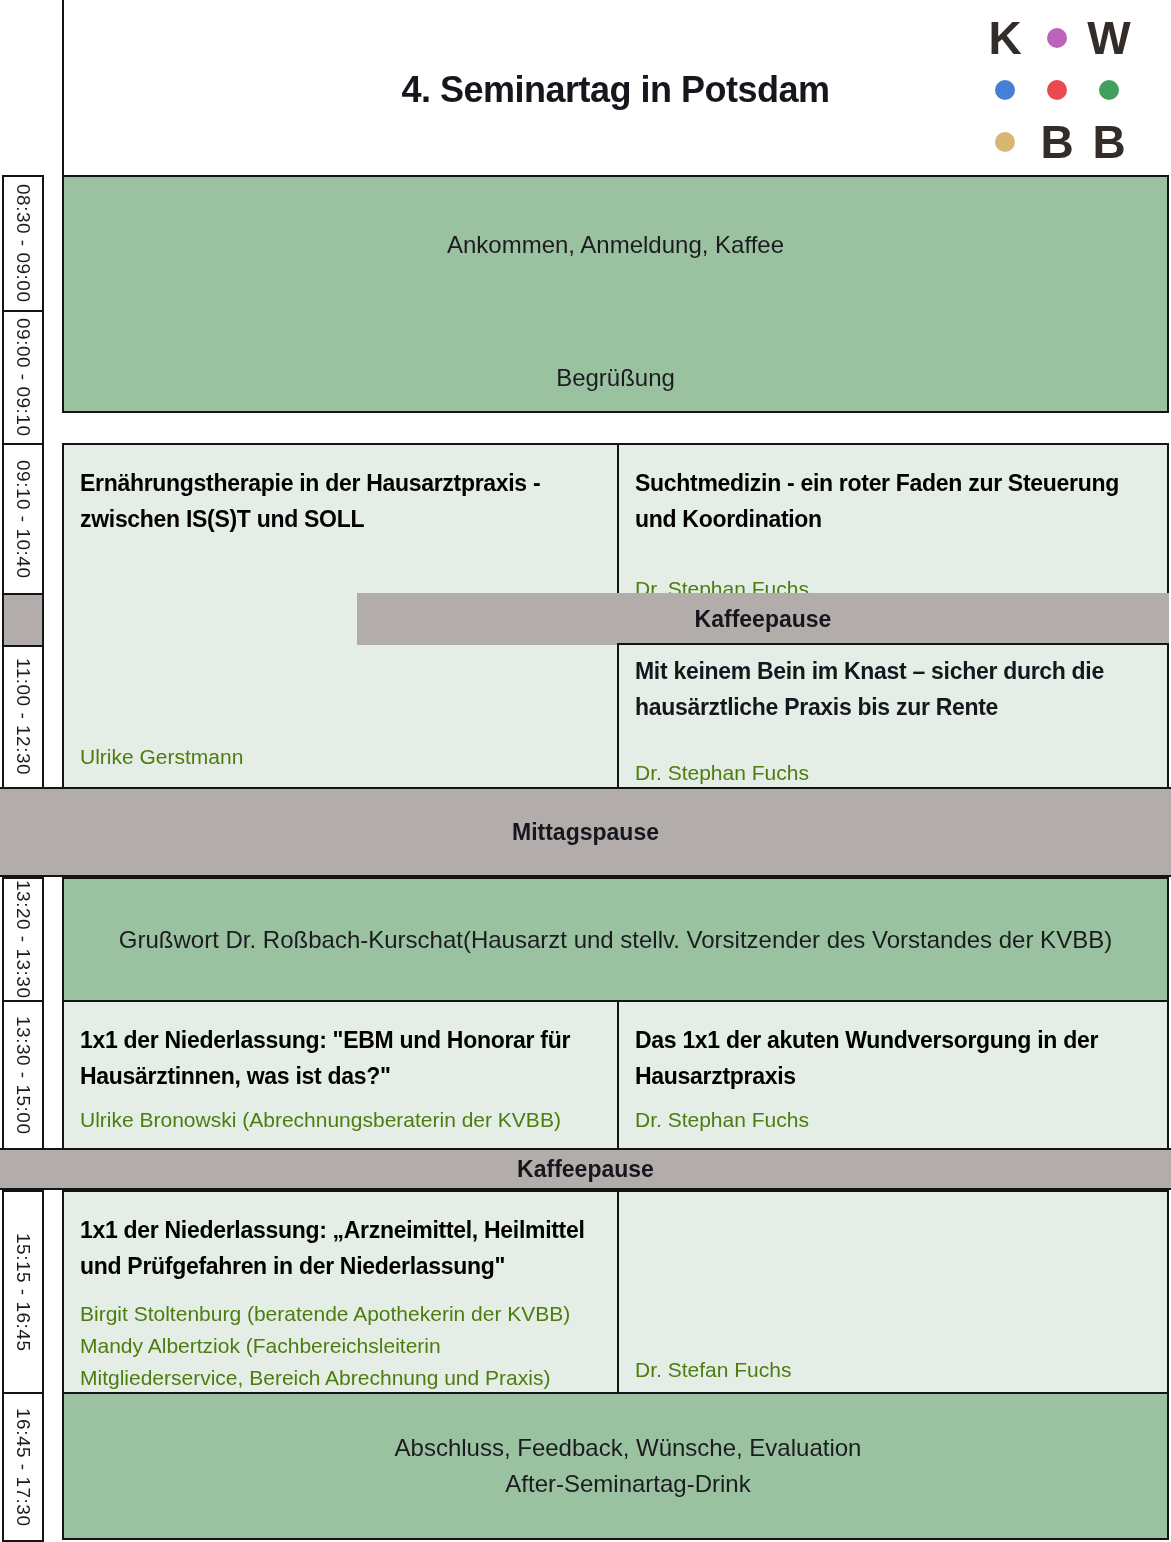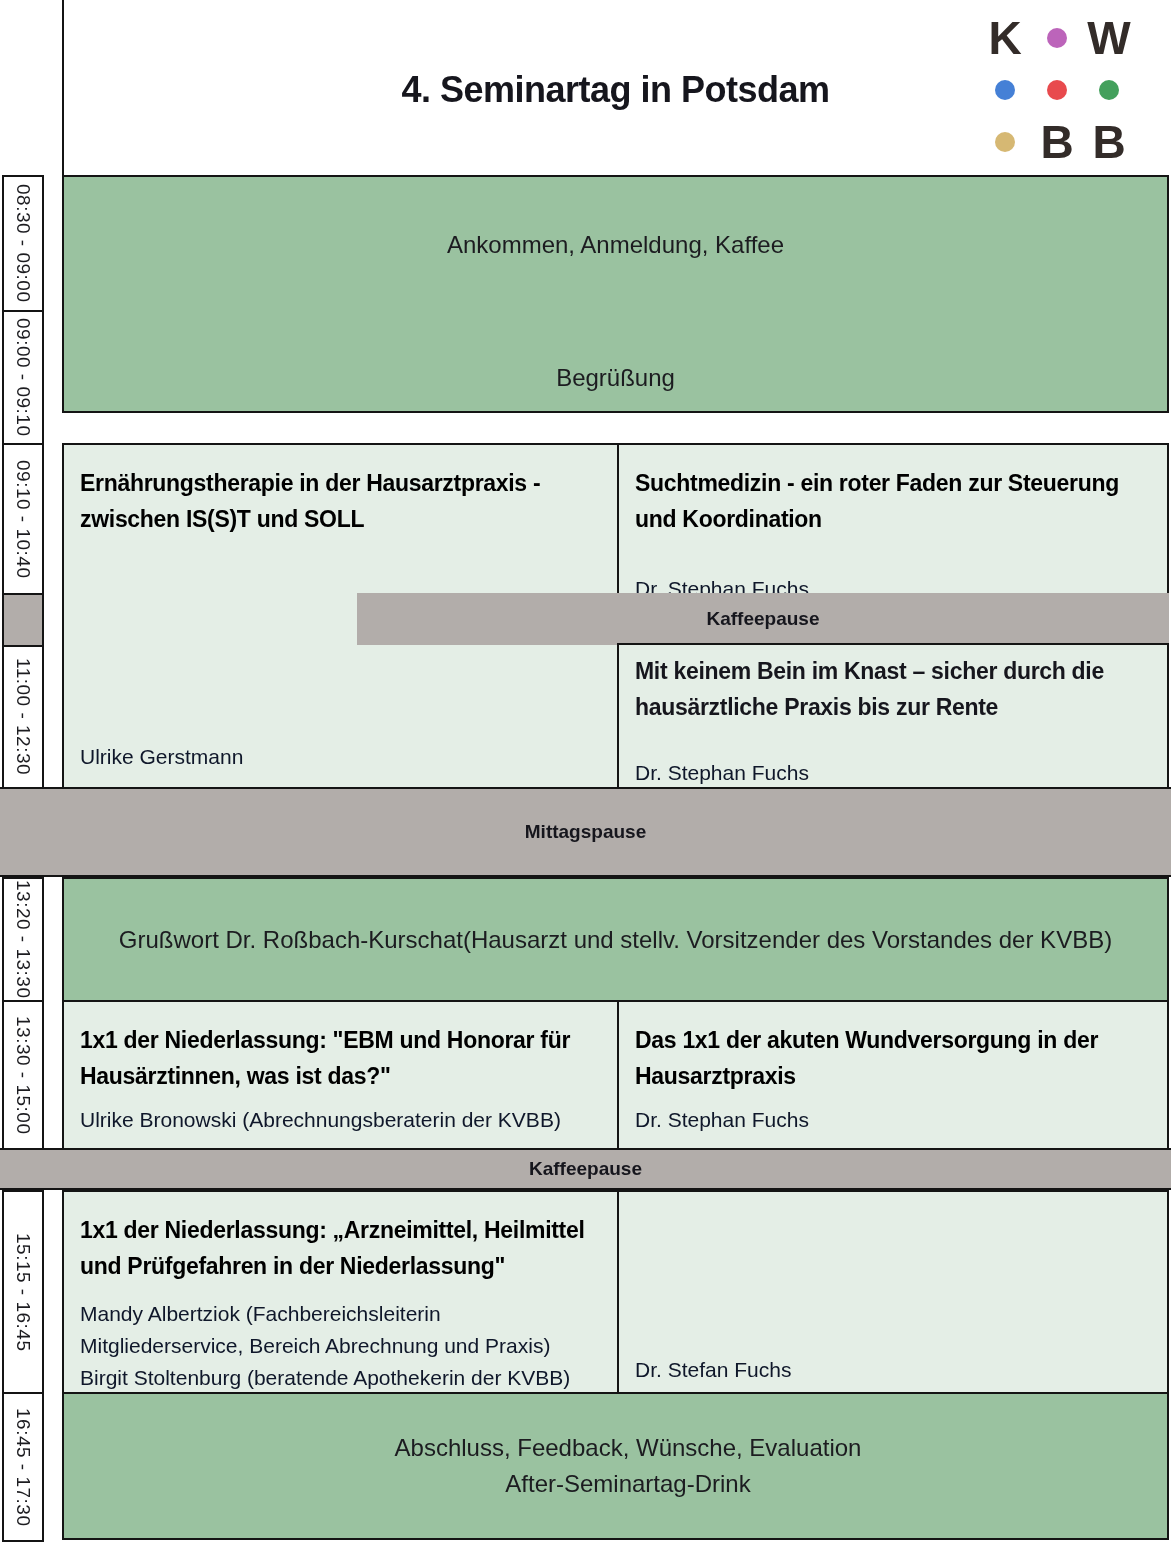--- a/index.html
+++ b/index.html
@@ -51,38 +51,38 @@
   .cellA-right{left:617px;top:443px;width:552px;height:346px;}
   .cellB-left{left:62px;top:1000px;width:557px;height:150px;}
   .cellB-right{left:617px;top:1000px;width:552px;height:150px;}
   .cellC-left{left:62px;top:1190px;width:557px;height:204px;}
   .cellC-right{left:617px;top:1190px;width:552px;height:204px;}
 
   .session-title{position:absolute;left:16px;right:16px;top:20px;
         font-size:23px;font-weight:700;line-height:36px;letter-spacing:-0.3px;color:#000000;}
   .sub-title{position:absolute;left:16px;right:16px;top:208px;
         font-size:23px;font-weight:700;line-height:36px;letter-spacing:-0.3px;color:#16161d;}
-  .speaker{position:absolute;left:16px;right:16px;font-size:21px;line-height:32px;color:#0f172a;}
+  .speaker{position:absolute;left:16px;right:16px;font-size:21px;line-height:32px;color:#4d7c0f;}
   .spk-a-right1{top:128px;}
   .spk-a-left{top:296px;}
   .spk-a-right2{top:312px;}
   .spk-b{top:102px;}
   .spk-c-left{top:106px;}
   .spk-c-right{top:162px;}
 
   .coffee1{position:absolute;left:357px;top:593px;width:812px;height:52px;background:#b2adaa;
         display:flex;align-items:center;justify-content:center;}
   .hlineA{position:absolute;left:617px;top:643px;width:552px;height:2px;background:#141414;}
   .lunchbar{position:absolute;left:0;top:787px;width:1171px;height:90px;box-sizing:border-box;
         background:#b2adaa;border-top:2px solid #141414;border-bottom:2px solid #141414;
         display:flex;align-items:center;justify-content:center;}
   .coffee2{position:absolute;left:0;top:1148px;width:1171px;height:42px;box-sizing:border-box;
         background:#b2adaa;border-top:2px solid #141414;border-bottom:2px solid #141414;
         display:flex;align-items:center;justify-content:center;}
-  .break-text{font-size:19px;font-weight:700;color:#16161d;}
+  .break-text{font-size:23px;font-weight:700;color:#16161d;}
 
   .green2{left:62px;top:877px;width:1107px;height:125px;
         display:flex;flex-direction:row;align-items:center;justify-content:center;}
   .green2 div{font-size:24px;line-height:36px;text-align:center;}
   .green3{left:62px;top:1392px;width:1107px;height:148px;
         display:flex;flex-direction:column;align-items:center;justify-content:center;padding-left:25px;}
   .green3 div{font-size:24px;line-height:36px;text-align:center;}
 </style>
 </head>
 <body>
@@ -174,22 +174,22 @@
     <div class="speaker spk-b">Dr. Stephan Fuchs</div>
   </div>
 
   <div class="coffee2">
     <span class="break-text">Kaffeepause</span>
   </div>
 
   <div class="block lightbg cellC-left">
     <div class="session-title">1x1 der Niederlassung: „Arzneimittel, Heilmittel und Prüfgefahren in der Niederlassung"</div>
     <div class="speaker spk-c-left">
+      <div>Birgit Stoltenburg (beratende Apothekerin der KVBB)</div>
       <div>Mandy Albertziok (Fachbereichsleiterin Mitgliederservice, Bereich Abrechnung und Praxis)</div>
-      <div>Birgit Stoltenburg (beratende Apothekerin der KVBB)</div>
     </div>
   </div>
   <div class="block lightbg cellC-right">
     <div class="speaker spk-c-right">Dr. Stefan Fuchs</div>
   </div>
 
   <div class="block greenbg green3">
     <div>Abschluss, Feedback, Wünsche, Evaluation</div>
     <div>After-Seminartag-Drink</div>
   </div>

